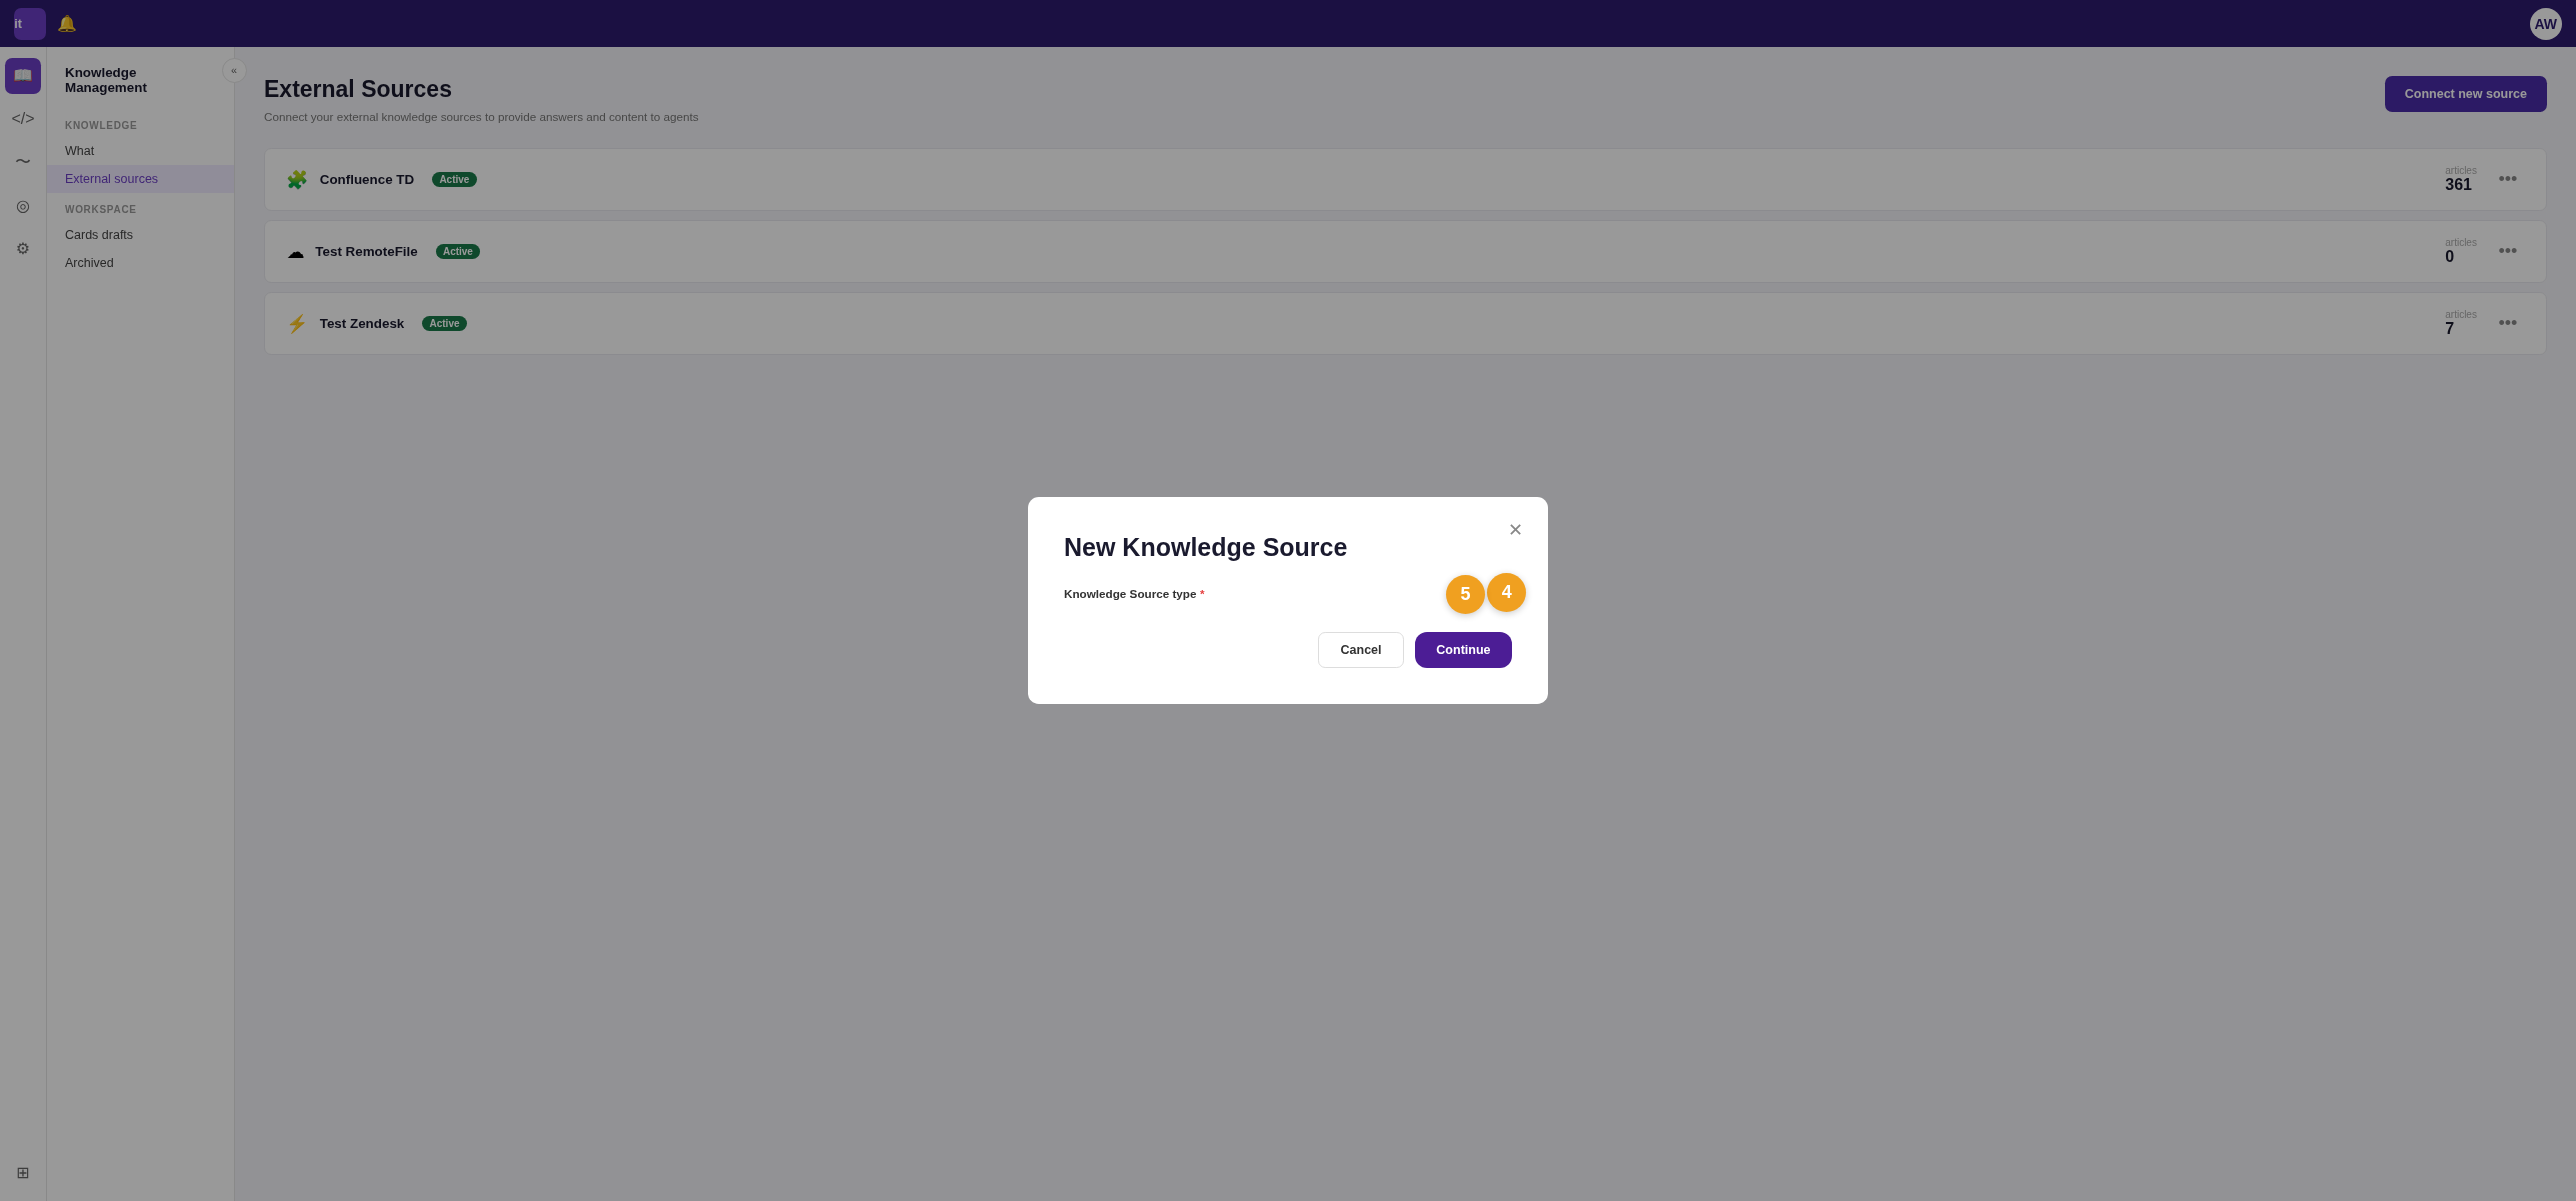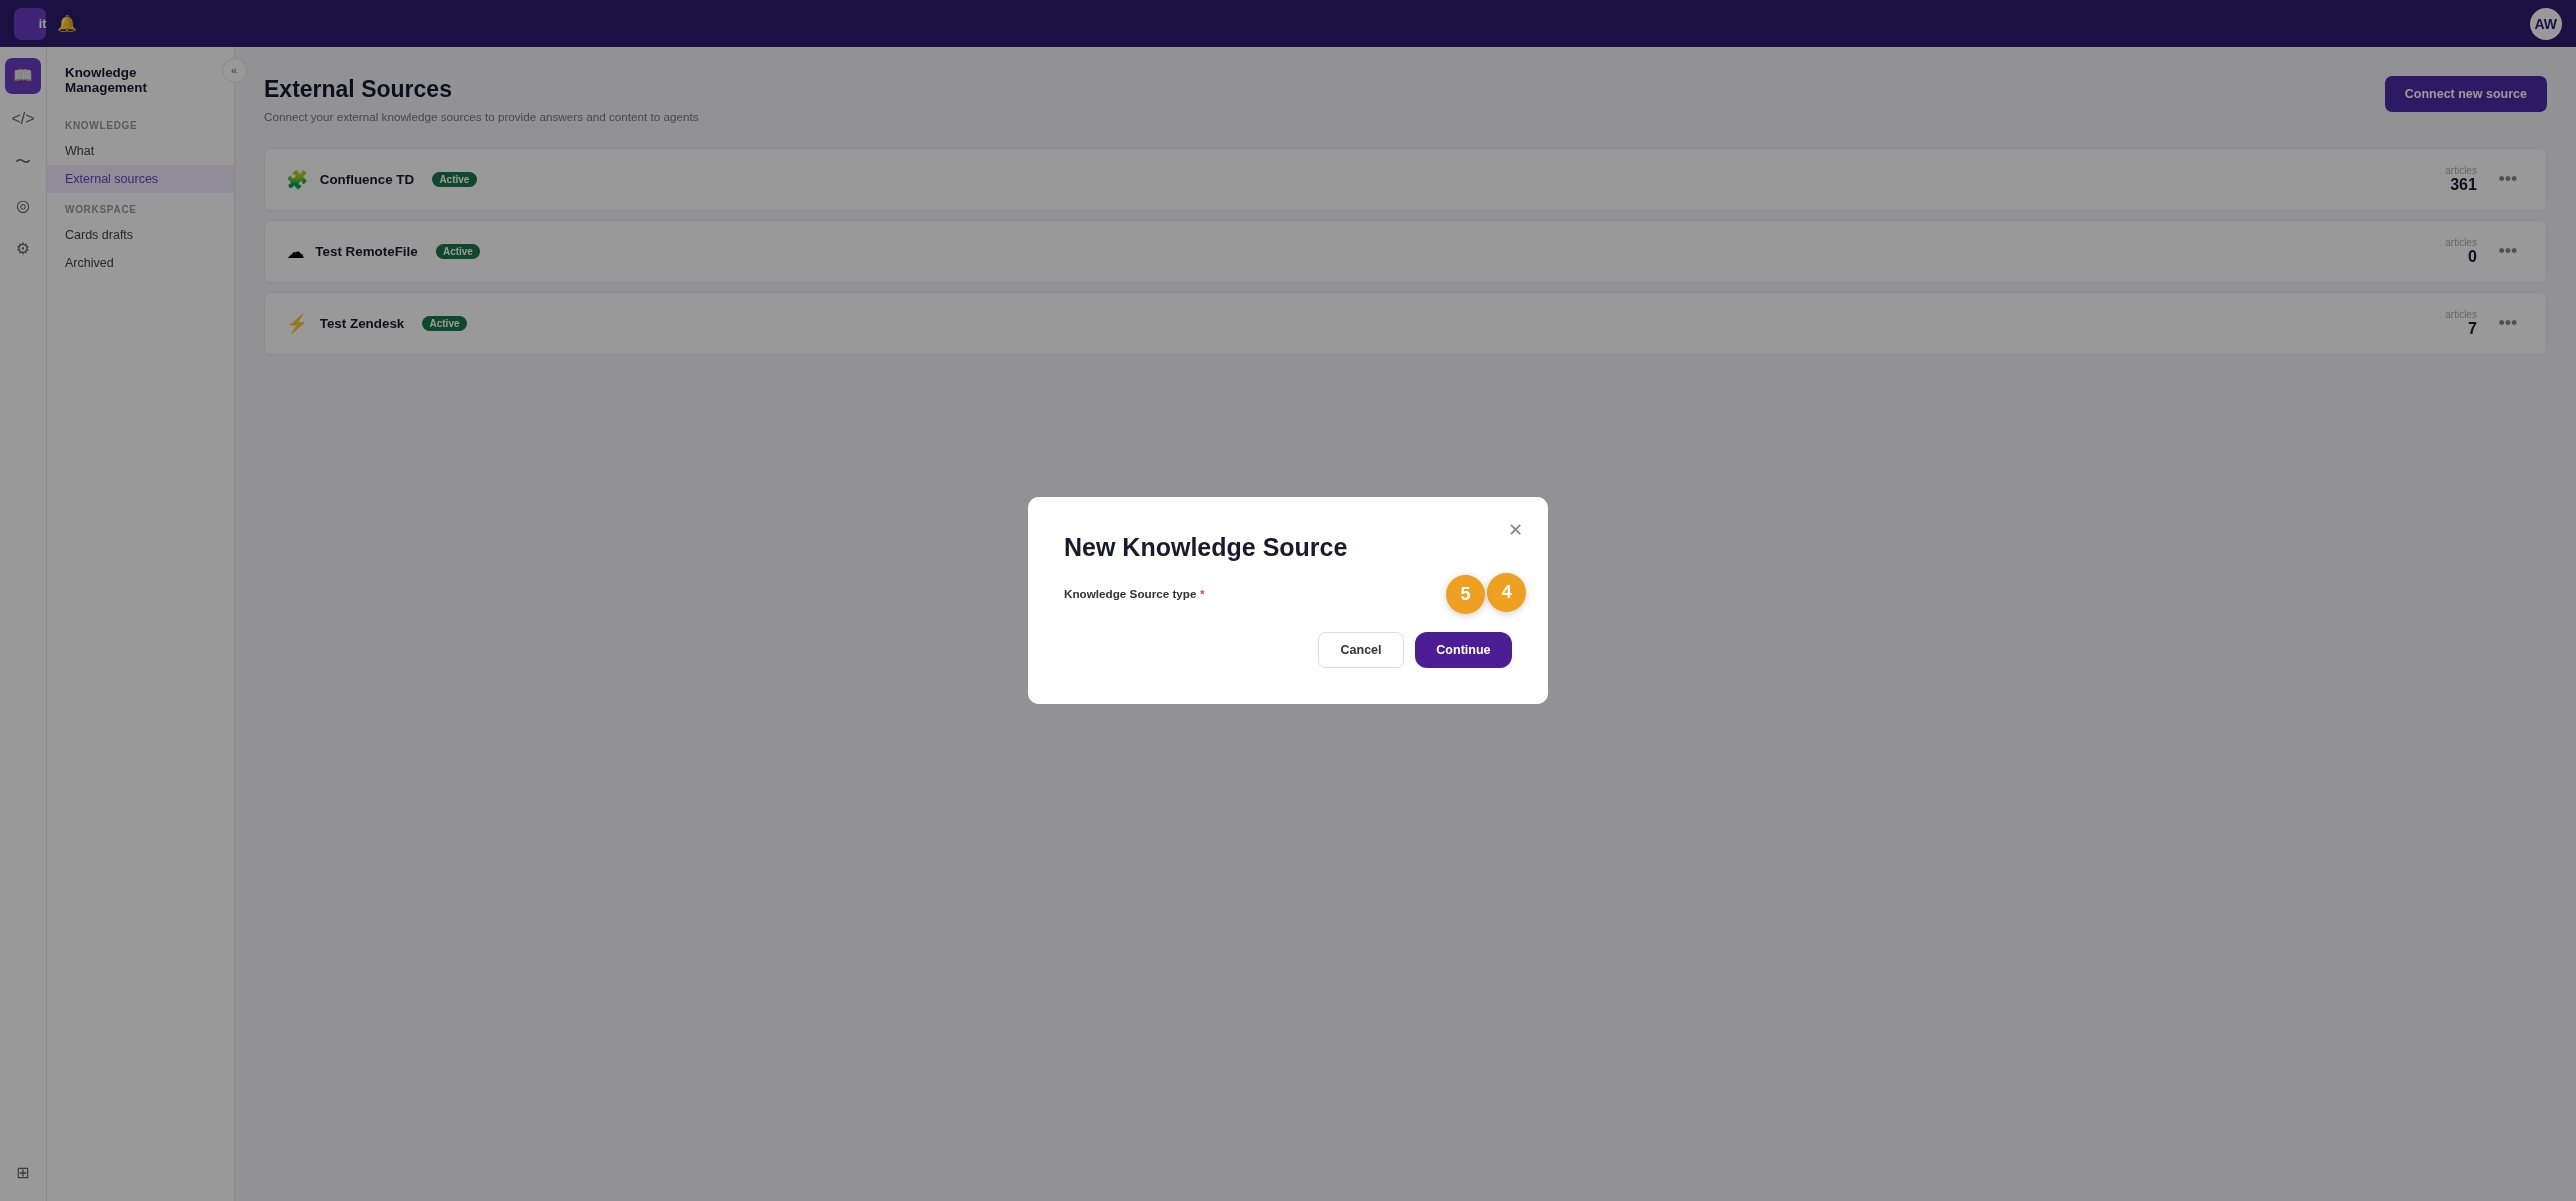--- a/index.html
+++ b/index.html
@@ -7,21 +7,21 @@
 
     
     .topbar {
       position: fixed; top: 0; left: 0; right: 0; height: 47px;
       background: #2d1b6e; display: flex; align-items: center;
       justify-content: space-between; padding: 0 14.3px; z-index: 100;
     }
     .topbar-left { display: flex; align-items: center; gap: 10.8px; }
     .topbar-logo {
       width: 32px; height: 32px; background: #6c3fc5;
-      border-radius: 7.2px; display: flex; align-items: center; justify-content: flex-end;
+      border-radius: 7.2px; display: flex; align-items: center; justify-content: flex-start;
       color: white; font-weight: bold; font-size: 12.5px;
     }
     .topbar-bell {
       color: #ccc; font-size: 16px; cursor: pointer;
     }
     .topbar-avatar {
       width: 32px; height: 32px; border-radius: 50%;
       background: #ffffff; display: flex; align-items: center; justify-content: center;
       color: #2d1b6e; font-weight: bold; font-size: 14px;
     }
@@ -108,21 +108,21 @@
     }
     .source-info { display: flex; align-items: center; gap: 10.8px; }
     .source-icon { font-size: 18px; }
     .source-name { font-size: 13.4px; font-weight: 600; color: #1a1a2e; }
     .badge-active {
       background: #1a7a4a; color: white; font-size: 10px;
       font-weight: 600; padding: 1.8px 7.2px; border-radius: 10.8px;
       margin-left: 7.2px;
     }
     .source-right { display: flex; align-items: center; gap: 14.3px; }
-    .articles-count { text-align: right; }
+    .articles-count { text-align: left; }
     .articles-label { font-size: 10px; color: #aaa; }
     .articles-num { font-size: 16px; font-weight: 700; color: #1a1a2e; }
     .more-btn { color: #888; font-size: 18px; cursor: pointer; padding: 3.6px 7.2px; }
 
     
     .overlay {
       position: fixed; inset: 0; background: rgba(0,0,0,0.4);
       z-index: 200; display: flex; align-items: center; justify-content: center;
     }
 

